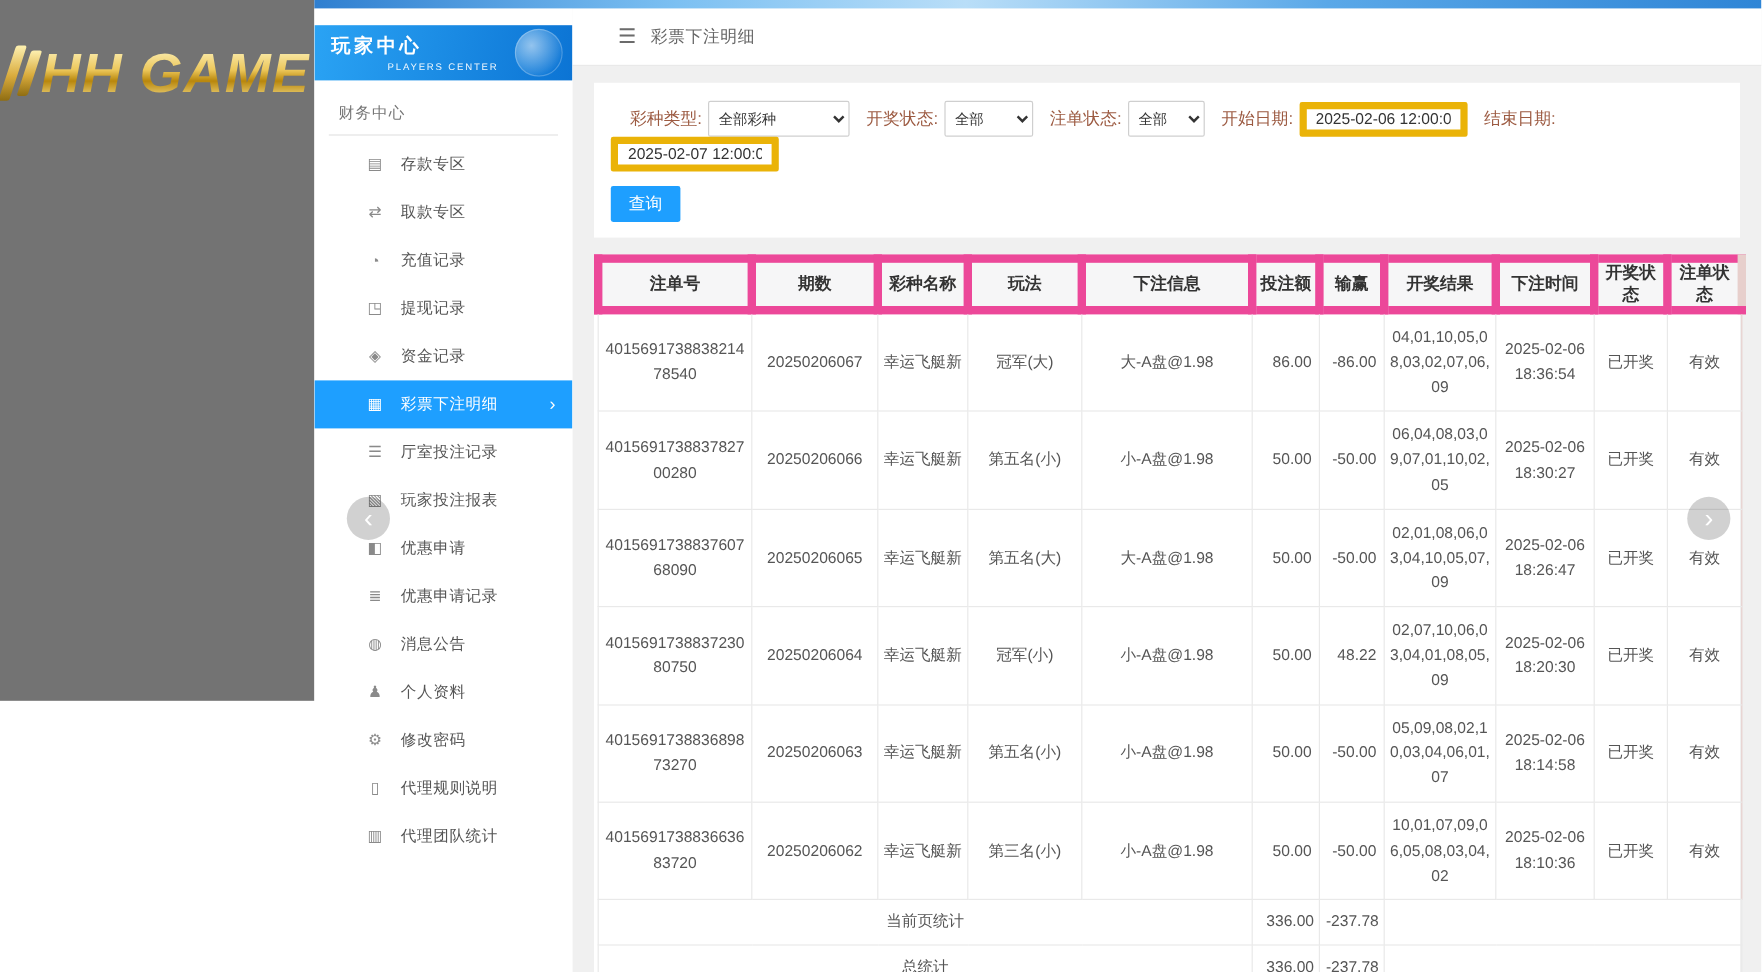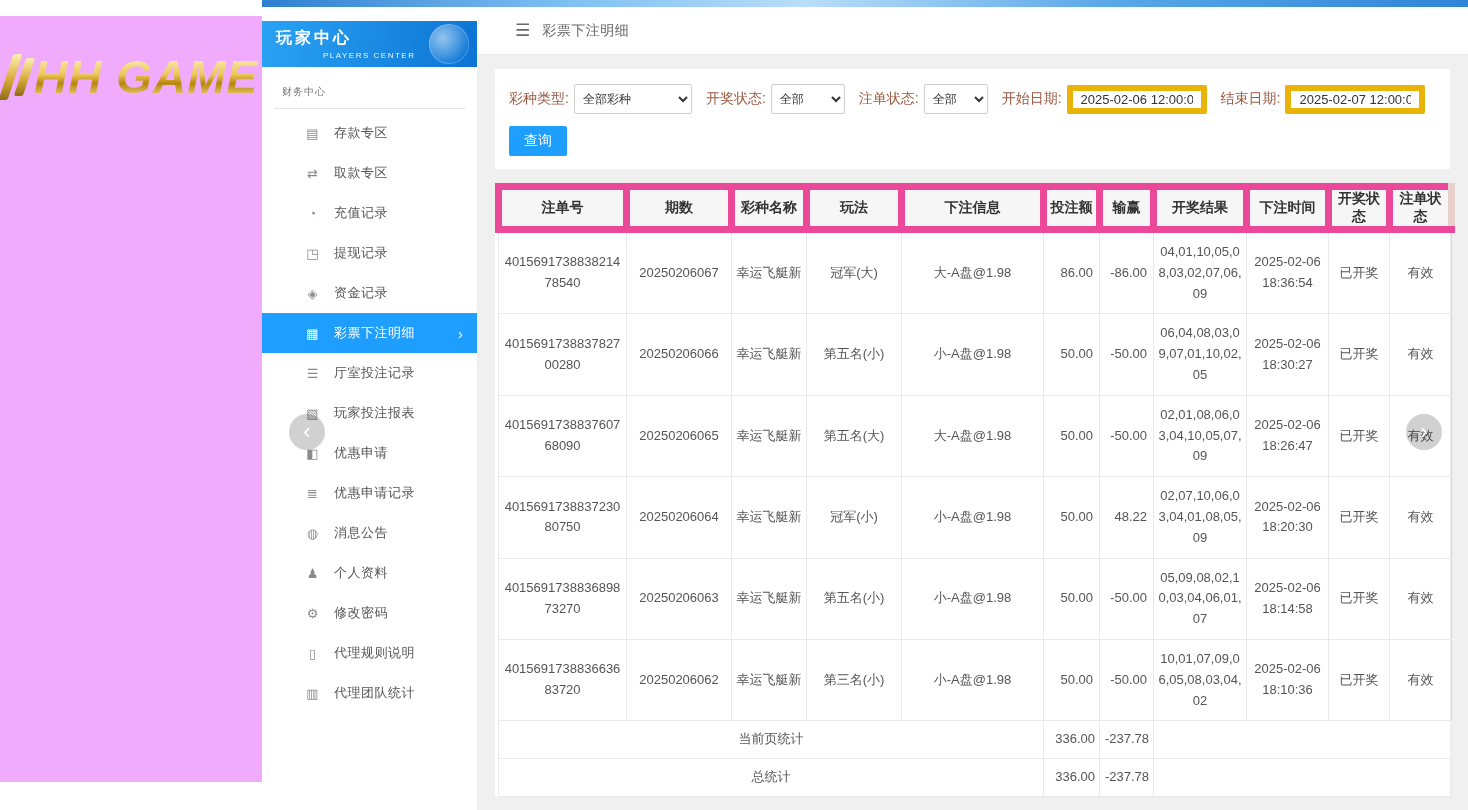--- a/index.html
+++ b/index.html
@@ -1,21 +1,21 @@
 <!DOCTYPE html>
 <html><head>
 <meta charset="utf-8">
 <style>
   * { box-sizing: border-box; margin: 0; padding: 0; }
   html,body { width:1468px; height:810px; }
   body { font-family:"Liberation Sans","DejaVu Sans",sans-serif; background:#fff; overflow:hidden; }
   .page { position:relative; width:1468px; height:810px; background:#fff; overflow:hidden; }
 
   
-  .logo-zone { position:absolute; left:0; top:16px; width:262px; height:766px; background:#f0abfc; z-index:1; }
+  .logo-zone { position:absolute; left:0; top:0; width:262px; height:584px; background:#737373; z-index:1; }
   .logo { position:absolute; left:6px; top:34px; display:flex; align-items:center; white-space:nowrap; }
   .logo-bar { display:inline-block; width:9px; height:46px; margin-right:5px; border-radius:2px;
               background:linear-gradient(180deg,#fdf0b0,#d9ab3c 55%,#8f6d12); transform:skewX(-18deg); }
   .logo-bar.b2 { height:38px; }
   .logo-text { font-size:46px; font-weight:bold; font-style:italic; letter-spacing:1px;
                background:linear-gradient(180deg,#fdf3c0 8%,#ecc75a 45%,#b8860b 62%,#f6e08e 92%);
                -webkit-background-clip:text; background-clip:text; color:transparent; }
 
   
   .top-strip { position:absolute; left:262px; right:0; top:0; height:7px; z-index:6;
@@ -23,42 +23,42 @@
 
   
   .sidebar { position:absolute; left:262px; top:7px; width:215px; height:803px; background:#fff; z-index:5; overflow:hidden; }
   .sidebar-header { margin-top:14px; height:46px; position:relative; color:#fff; padding:7px 12px 0 14px;
                     background:linear-gradient(100deg,#2aa3f4,#0c74d4); overflow:hidden; }
   .sh-title { font-size:16px; font-weight:bold; letter-spacing:3px; }
   .sh-sub { font-size:8px; letter-spacing:1.5px; opacity:.92; margin-top:2px;padding-left:47px; }
   .globe { position:absolute; right:8px; top:3px; width:40px; height:40px; border-radius:50%;
            background:radial-gradient(circle at 35% 35%, rgba(255,255,255,.55), rgba(255,255,255,.12) 60%, rgba(255,255,255,0) 75%);
            box-shadow:inset 0 0 0 1px rgba(255,255,255,.25); }
-  .section-title { margin:12px 12px 4px 12px; padding:6px 8px 9px 8px; font-size:10px; color:#757575;
+  .section-title { margin:12px 12px 4px 12px; padding:6px 8px 9px 8px; font-size:13px; color:#757575;
                    border-bottom:1px solid #e3e3e3; letter-spacing:1px; }
   .side-item { display:flex; align-items:center; height:40px; padding-left:42px; cursor:pointer; color:#555; }
   .si-icon { width:17px; font-size:13px; color:#8a8a8a; margin-right:13px; text-align:center; }
   .si-label { font-size:13px; letter-spacing:.5px; }
   .side-item.active { background:#1E9FFF; color:#fff; }
   .side-item.active .si-icon { color:#fff; }
   .si-chevron { margin-left:auto; margin-right:14px; font-size:15px; color:#fff; }
 
   
   .main { position:absolute; left:477px; top:7px; right:0; bottom:0; background:#f0f0f0; }
   .topbar { height:48px; background:#fff; display:flex; align-items:center; padding-left:38px; border-bottom:1px solid #e9e9e9; }
   .hamburger { font-size:17px; color:#6b6b6b; margin-right:12px; cursor:pointer; }
   .page-title { font-size:14px; color:#666; letter-spacing:.5px; }
   .content { padding:14px 18px 0 18px; }
   .card { background:#fff; }
 
   
   .filter-card { padding:15px 14px 13px 14px; }
   .filter-row { display:flex; align-items:center; flex-wrap:wrap; font-size:14px; }
   .f-label { color:#9c5a41; margin:0 5px 0 14px; }
-  .f-label:first-child { margin-left:0; }
+  .f-label:first-child { margin-left:16px; }
   select { height:30px; border:1px solid #cfcfcf; background:#fff; color:#333; font-size:12px;
            font-family:inherit; padding:0 4px; border-radius:2px; }
   .sel-lottery { width:118px; } .sel-draw { width:74px; } .sel-bet { width:64px; }
   .date-input { width:140px; height:29px; border:6px solid #eab308; border-radius:2px; padding:0 8px;
                 font-size:13px; color:#333; font-family:inherit; }
   .query-btn { margin-top:12px; width:58px; height:30px; background:#1E9FFF; color:#fff; border:none;
                border-radius:2px; font-size:14px; cursor:pointer; font-family:inherit; }
 
   
   .table-card { margin-top:14px; }

